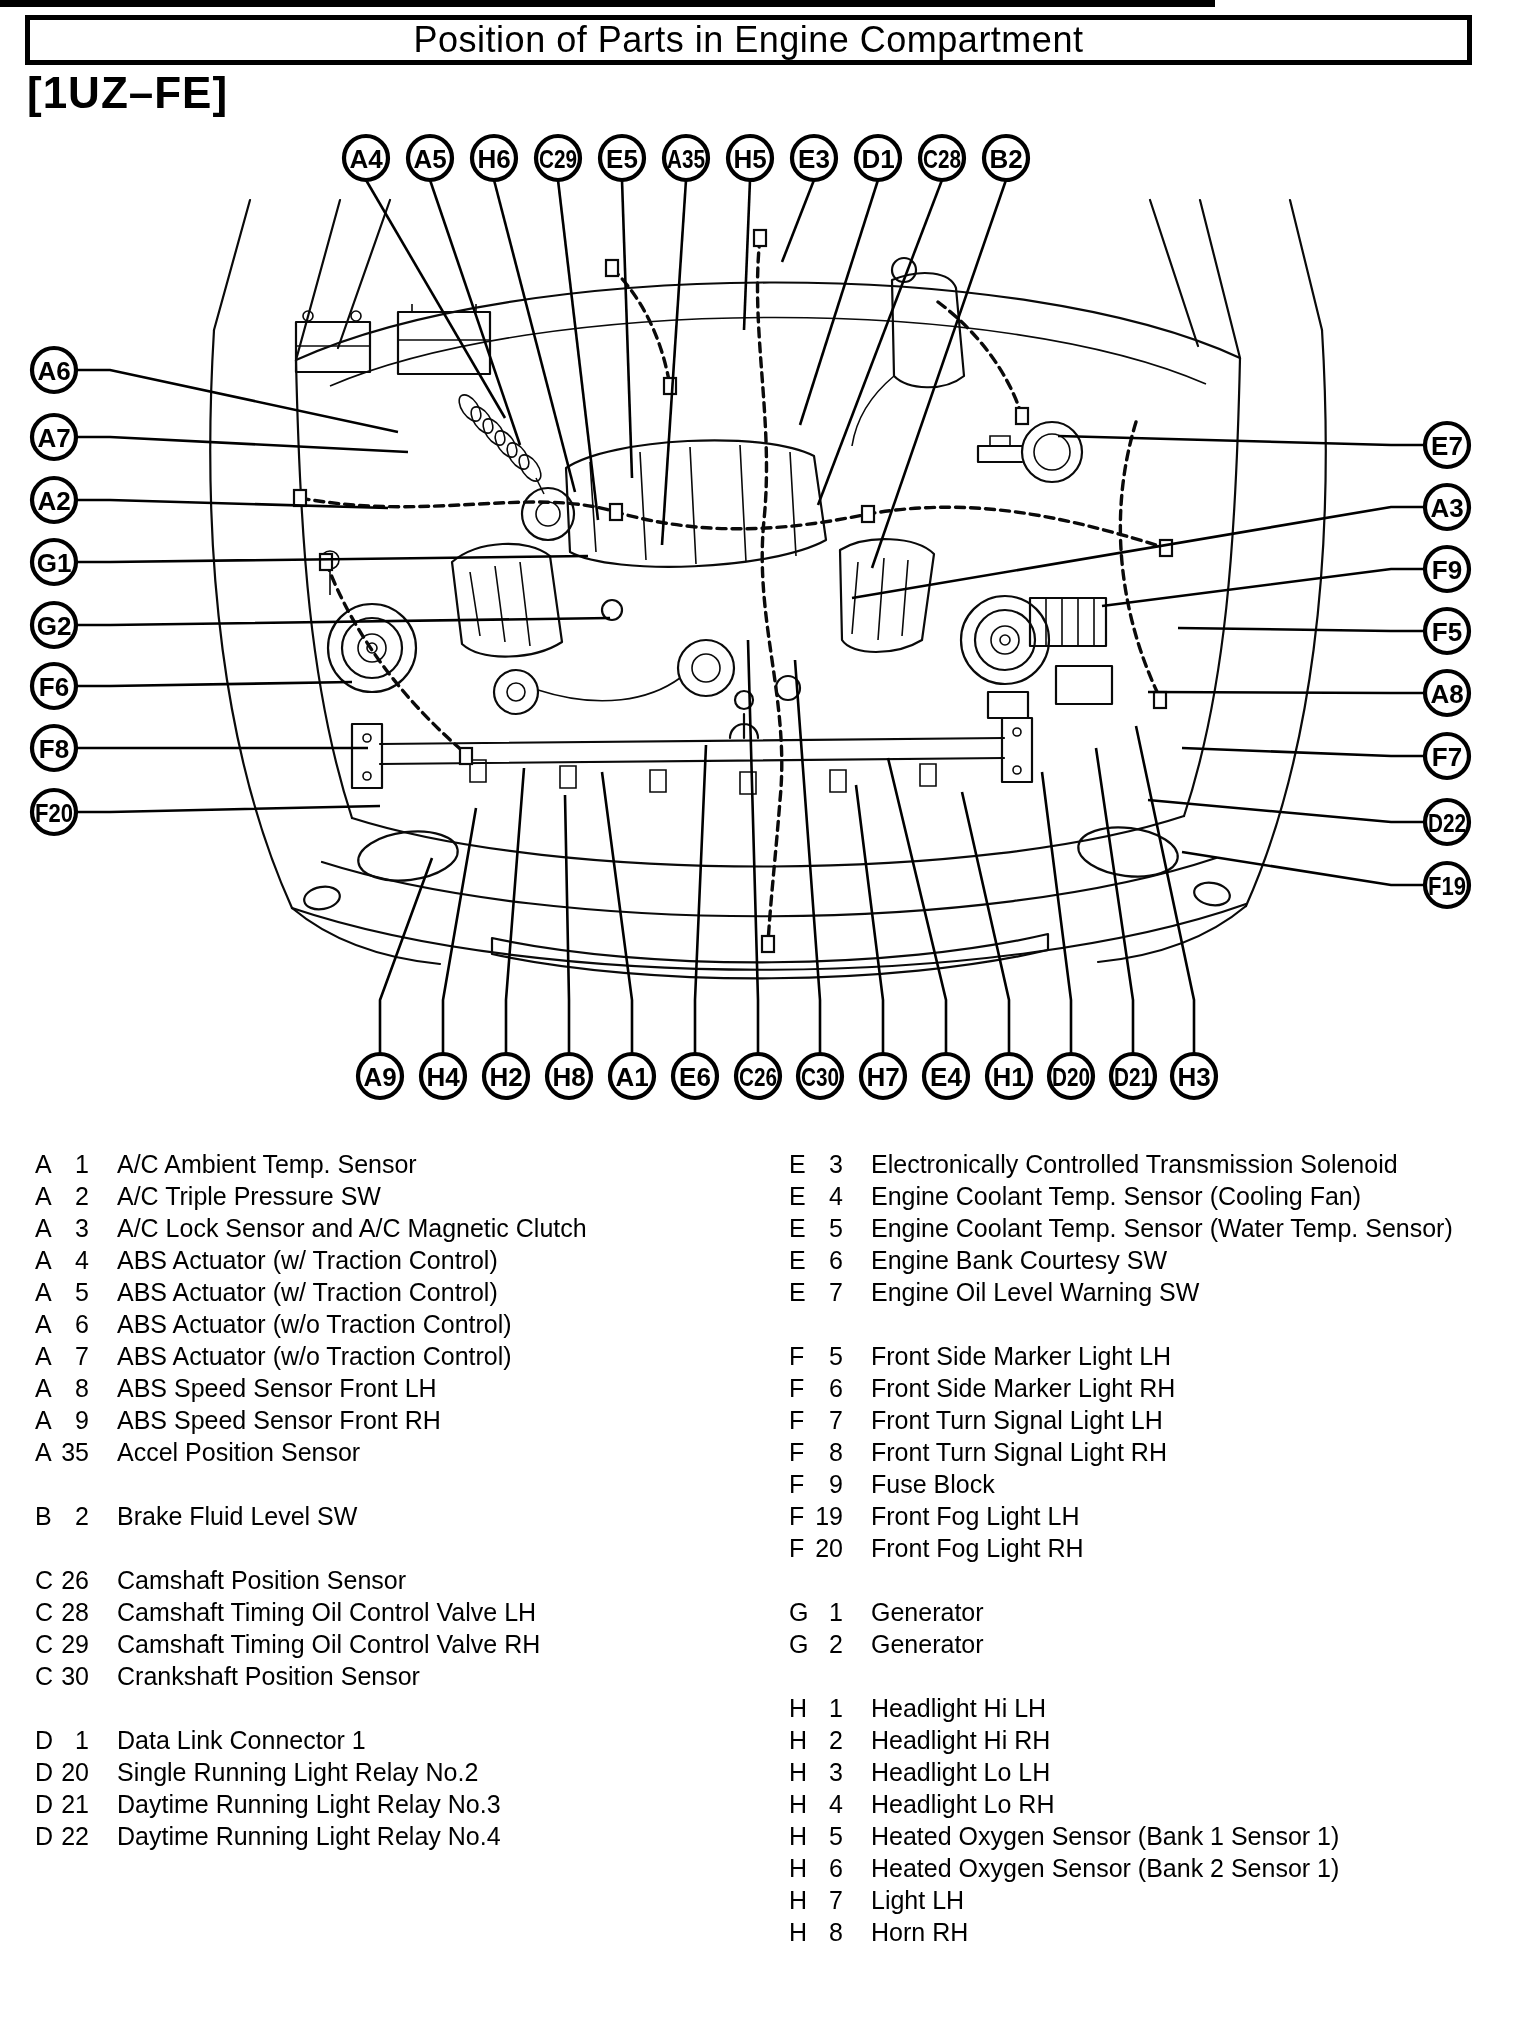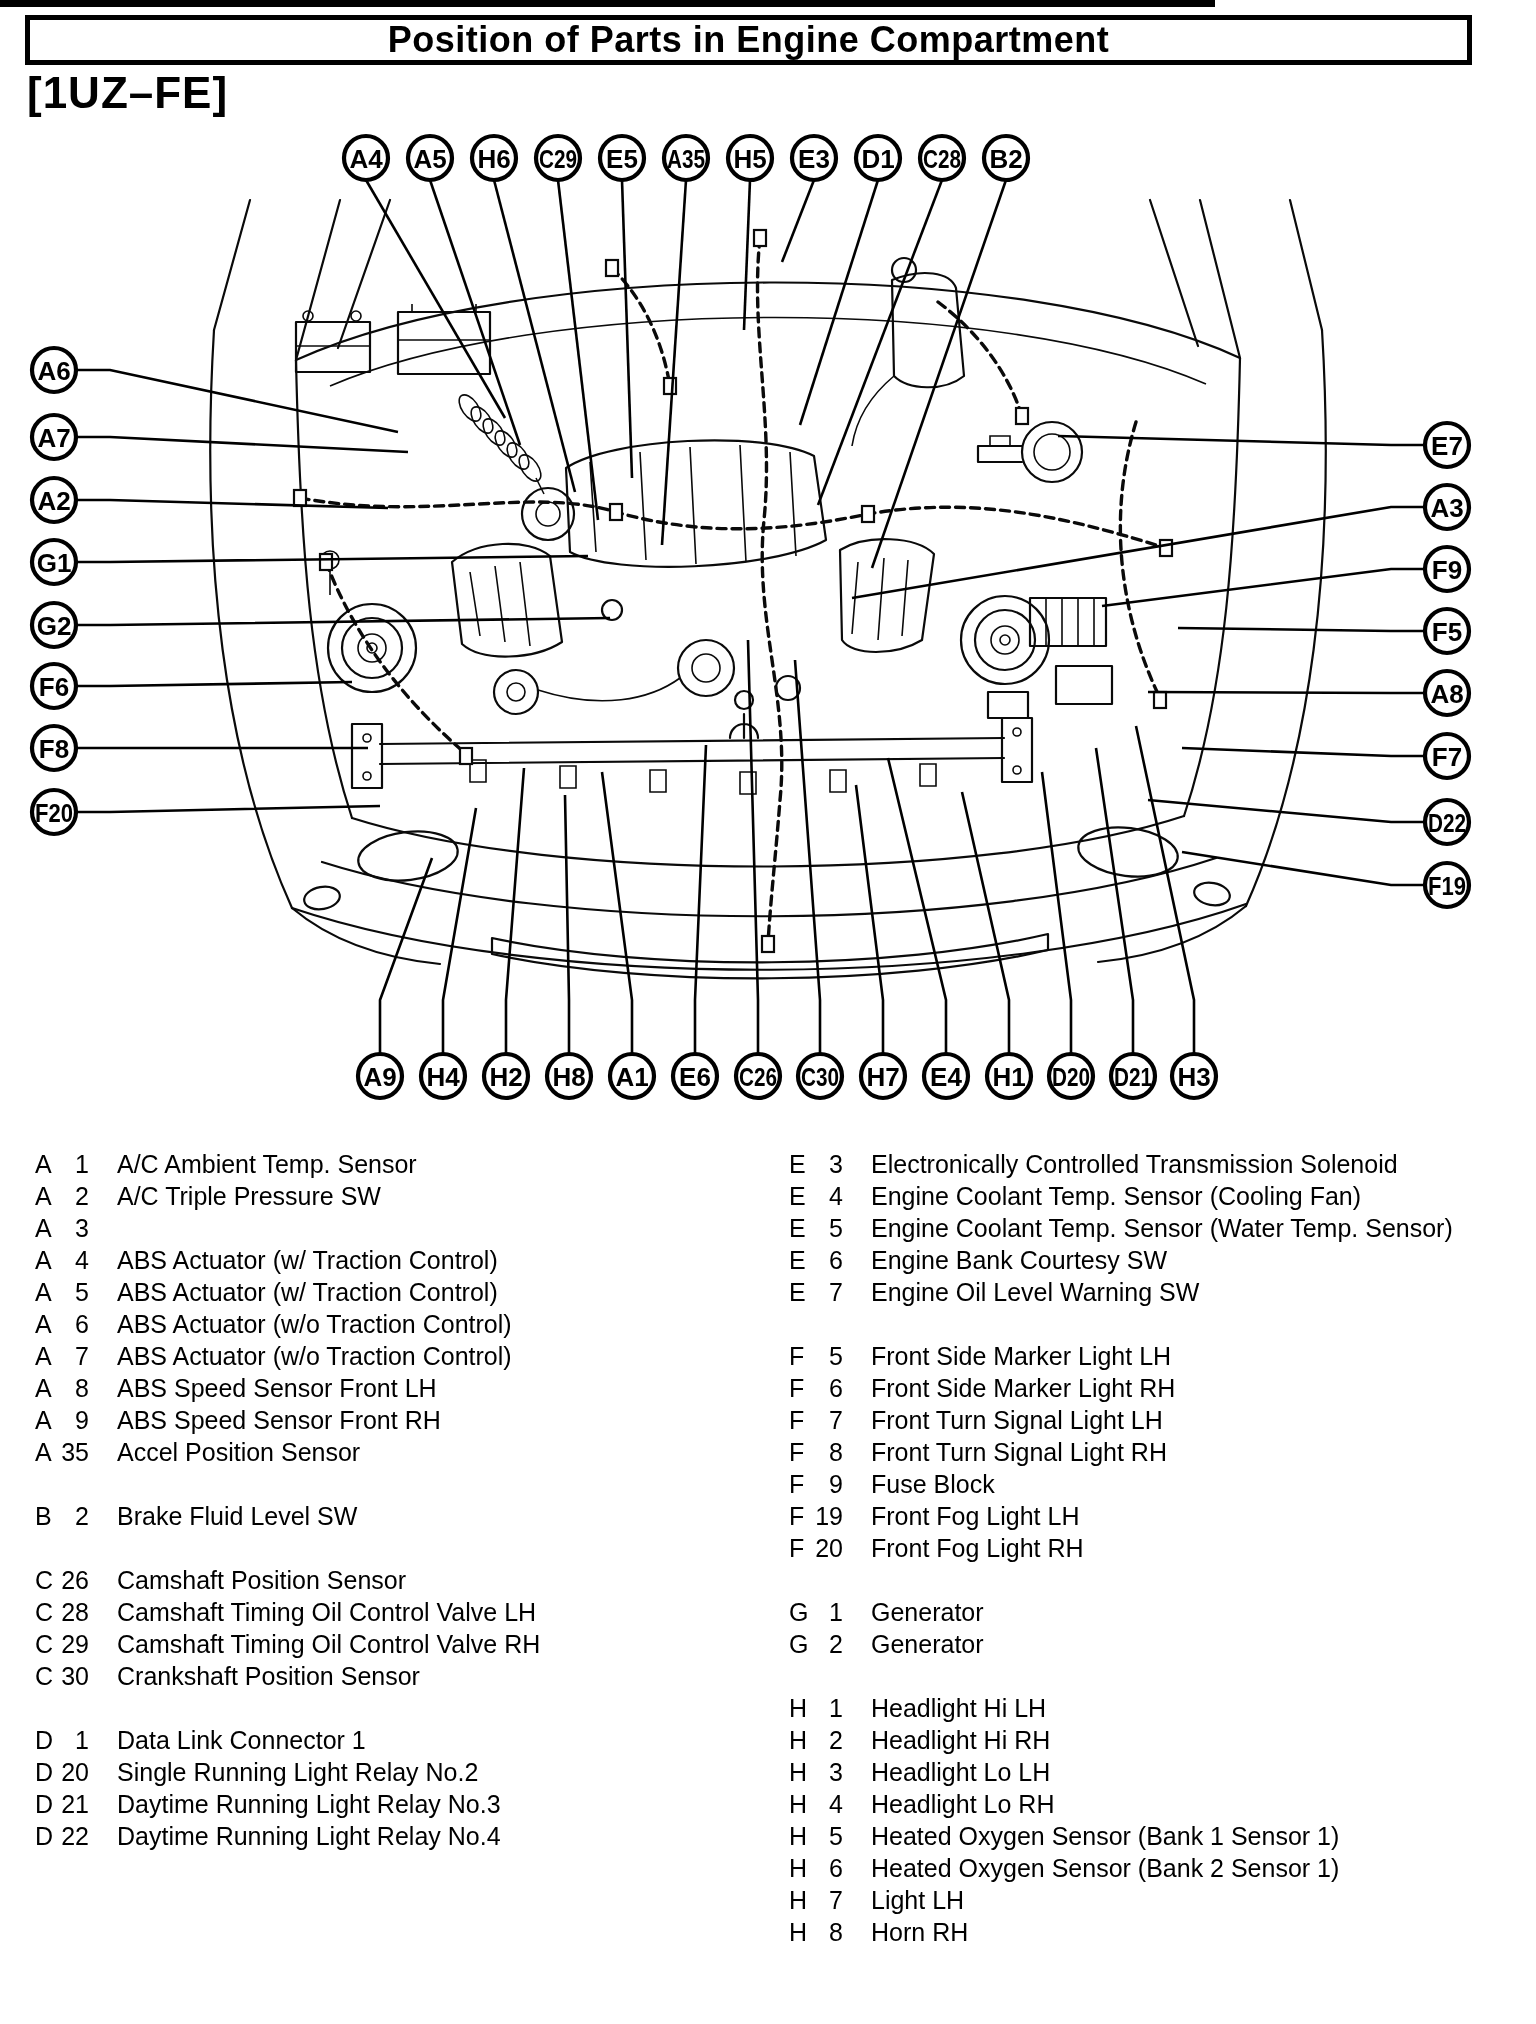--- a/index.html
+++ b/index.html
@@ -7,21 +7,21 @@
     width:1536px;height:2024px;position:relative;overflow:hidden;
     font-family:"Liberation Sans",sans-serif;color:#000;
     -webkit-font-smoothing:antialiased;
   }
   .scan-edge{position:absolute;top:0;left:0;width:1215px;height:7px;background:#000;}
   .title-box{
     position:absolute;left:25px;top:15px;width:1437px;height:40px;
     border:5px solid #000;display:flex;align-items:center;justify-content:center;
   }
   .title-box h1{
-    margin:0;font-size:36px;font-weight:700;letter-spacing:0.5px;white-space:nowrap;
+    margin:0;font-size:36px;font-weight:400;letter-spacing:0.5px;white-space:nowrap;
   }
   .engine-code{
     position:absolute;left:27px;top:68px;font-size:44px;font-weight:700;letter-spacing:1px;
   }
   svg.diagram{position:absolute;left:0;top:0;}
   .sk{stroke:#0a0a0a;fill:none;stroke-width:2.2;stroke-linecap:round;stroke-linejoin:round;}
   .sk-thin{stroke:#0a0a0a;fill:none;stroke-width:1.6;}
   .harness{stroke:#0a0a0a;fill:none;stroke-width:3.4;stroke-dasharray:9 6;stroke-linecap:round;}
   .nub{fill:#fff;stroke:#0a0a0a;stroke-width:2.2;}
   .leader{fill:none;stroke:#000;stroke-width:2.6;}
@@ -378,21 +378,21 @@
         <circle class="bubble" cx="1447" cy="885" r="22"></circle>
         <text class="bubble-label" x="1447" y="886" textLength="38" lengthAdjust="spacingAndGlyphs">F19</text>
       </g>
     </g>
 </svg>
 
 <div id="legend-left" class="legend-col">
     <div class="legend-group">
       <div class="legend-row"><span class="code-letter">A</span><span class="code-num">1</span><span class="desc">A/C Ambient Temp. Sensor</span></div>
       <div class="legend-row"><span class="code-letter">A</span><span class="code-num">2</span><span class="desc">A/C Triple Pressure SW</span></div>
-      <div class="legend-row"><span class="code-letter">A</span><span class="code-num">3</span></div>
+      <div class="legend-row"><span class="code-letter">A</span><span class="code-num">3</span><span class="desc">A/C Lock Sensor and A/C Magnetic Clutch</span></div>
       <div class="legend-row"><span class="code-letter">A</span><span class="code-num">4</span><span class="desc">ABS Actuator (w/ Traction Control)</span></div>
       <div class="legend-row"><span class="code-letter">A</span><span class="code-num">5</span><span class="desc">ABS Actuator (w/ Traction Control)</span></div>
       <div class="legend-row"><span class="code-letter">A</span><span class="code-num">6</span><span class="desc">ABS Actuator (w/o Traction Control)</span></div>
       <div class="legend-row"><span class="code-letter">A</span><span class="code-num">7</span><span class="desc">ABS Actuator (w/o Traction Control)</span></div>
       <div class="legend-row"><span class="code-letter">A</span><span class="code-num">8</span><span class="desc">ABS Speed Sensor Front LH</span></div>
       <div class="legend-row"><span class="code-letter">A</span><span class="code-num">9</span><span class="desc">ABS Speed Sensor Front RH</span></div>
       <div class="legend-row"><span class="code-letter">A</span><span class="code-num">35</span><span class="desc">Accel Position Sensor</span></div>
     </div>
     <div class="legend-group">
       <div class="legend-row"><span class="code-letter">B</span><span class="code-num">2</span><span class="desc">Brake Fluid Level SW</span></div>

